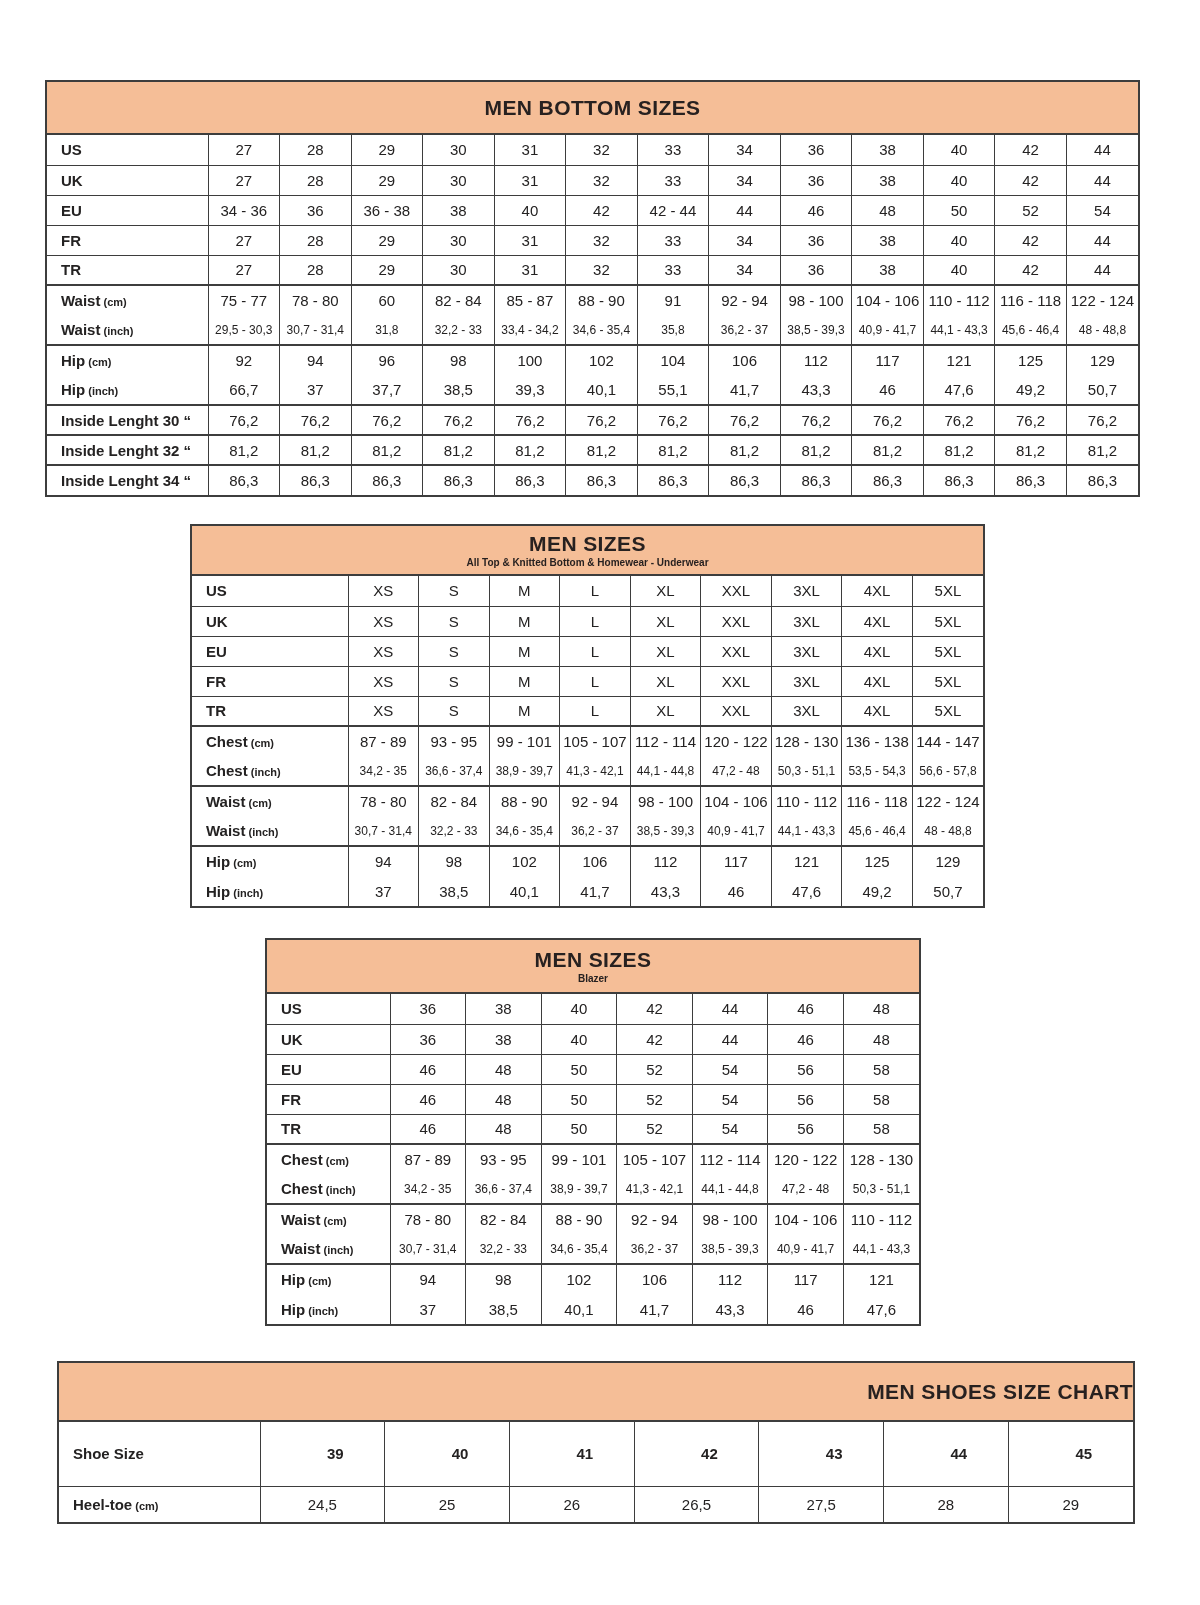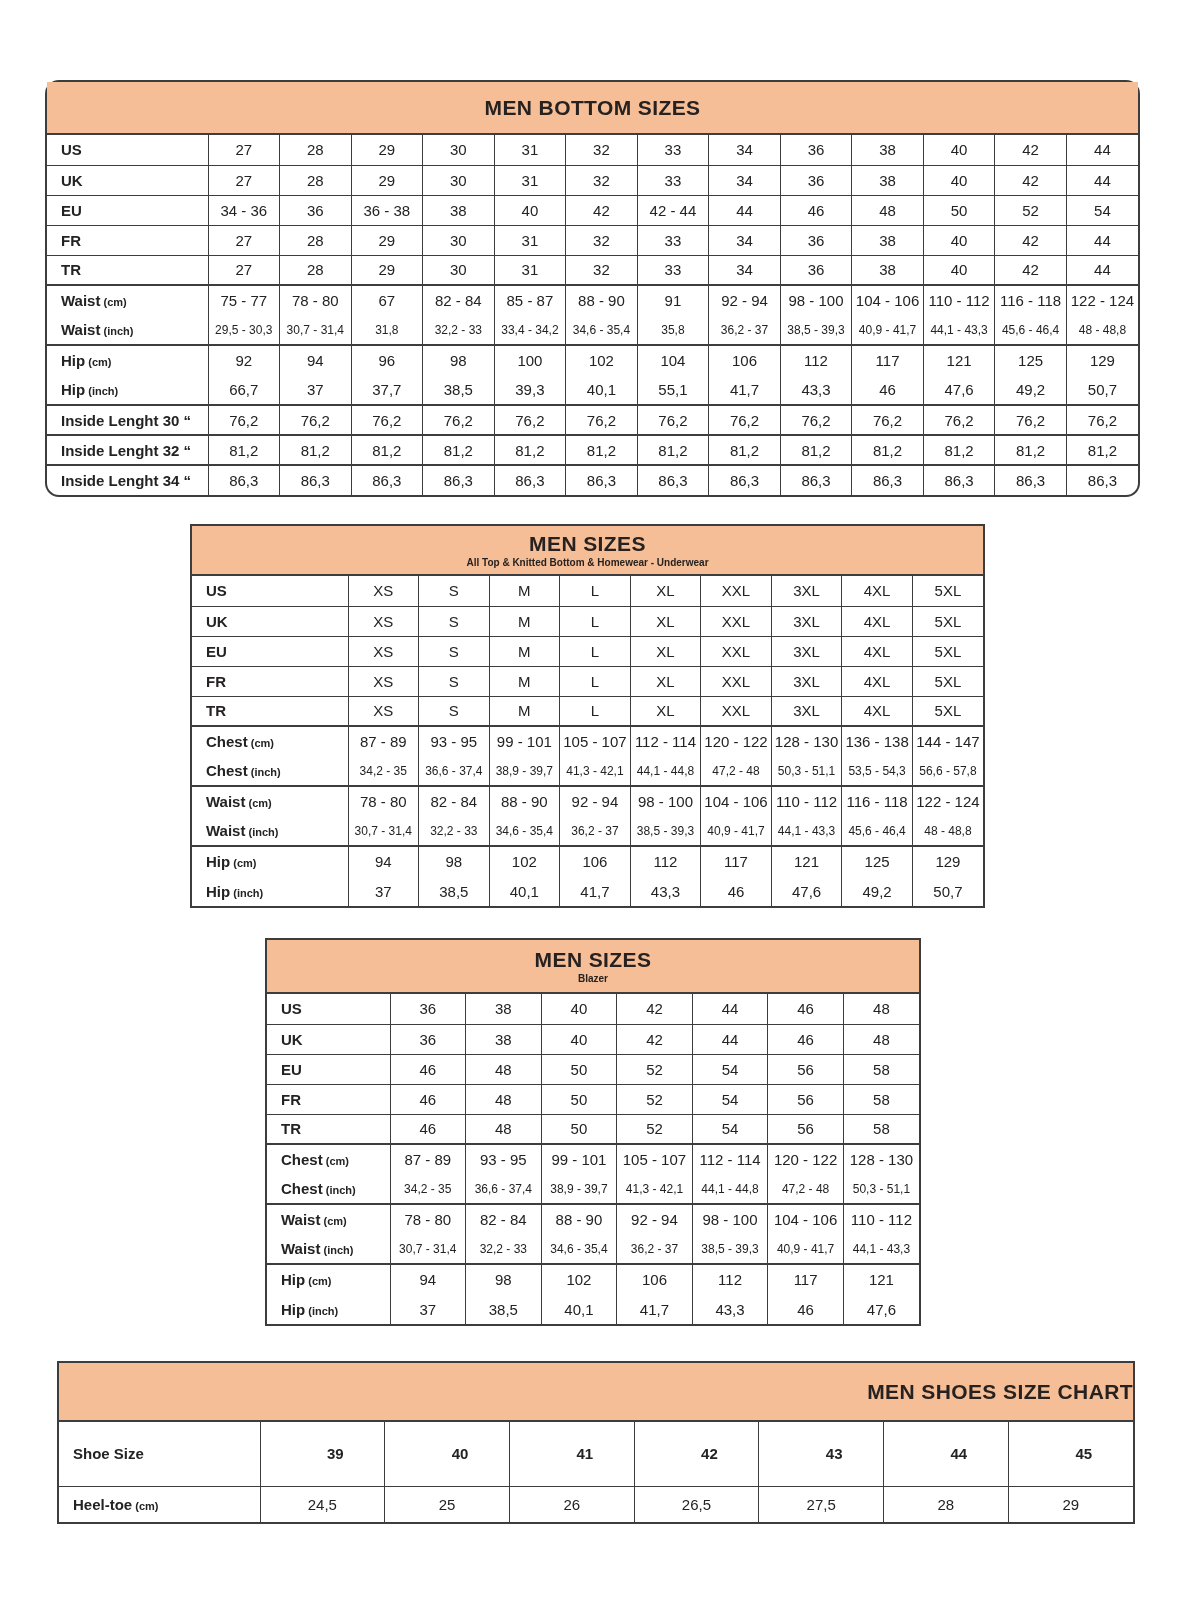--- a/index.html
+++ b/index.html
@@ -64,21 +64,21 @@
   .lbl { font-weight:bold; font-size:15px; }
   .lbl-sm { font-weight:bold; font-size:11px; }
   tr.sm td.val { font-size:12px; }
   tr.bd td.val { font-weight:bold;padding-left:28px; }
   
   #t-bottom td.label-cell { width:161px; }
   #t-tops   td.label-cell { width:156px; }
   #t-blazer td.label-cell { width:123px; }
   #t-shoes  td.label-cell { width:201px; }
   
-  #w-bottom { left:45px;  top:80px;   width:1095px;border-radius:14px; }
+  #w-bottom { left:45px;  top:80px;   width:1095px; }
   #w-bottom .band { height:53px; }
   #w-tops   { left:190px; top:524px;  width:795px; }
   #w-tops .band { height:50px; }
   #w-blazer { left:265px; top:938px;  width:656px; }
   #w-blazer .band { height:54px; }
   #w-shoes  { left:57px;  top:1361px; width:1078px; }
   #w-shoes .band { height:59px;align-items:flex-end; }
 </style>
 </head>
 <body>
@@ -168,21 +168,21 @@
             <td class="val">36</td>
             <td class="val">38</td>
             <td class="val">40</td>
             <td class="val">42</td>
             <td class="val">44</td>
           </tr>
           <tr class="hv">
             <td class="label-cell"><span class="lbl">Waist</span><span class="lbl-sm"> (cm)</span></td>
             <td class="val">75 - 77</td>
             <td class="val">78 - 80</td>
-            <td class="val">67</td>
+            <td class="val">60</td>
             <td class="val">82 - 84</td>
             <td class="val">85 - 87</td>
             <td class="val">88 - 90</td>
             <td class="val">91</td>
             <td class="val">92 - 94</td>
             <td class="val">98 - 100</td>
             <td class="val">104 - 106</td>
             <td class="val">110 - 112</td>
             <td class="val">116 - 118</td>
             <td class="val">122 - 124</td>

